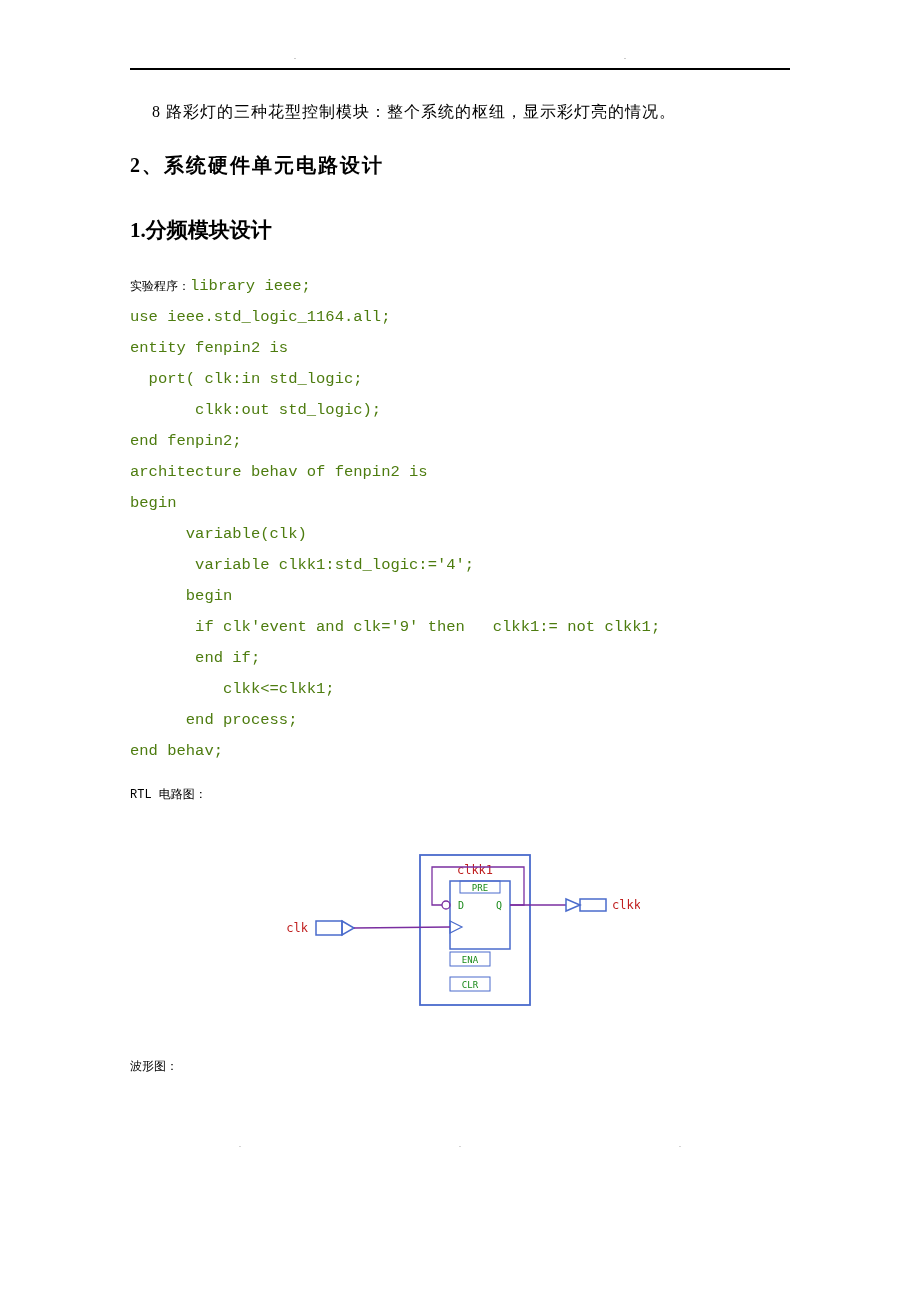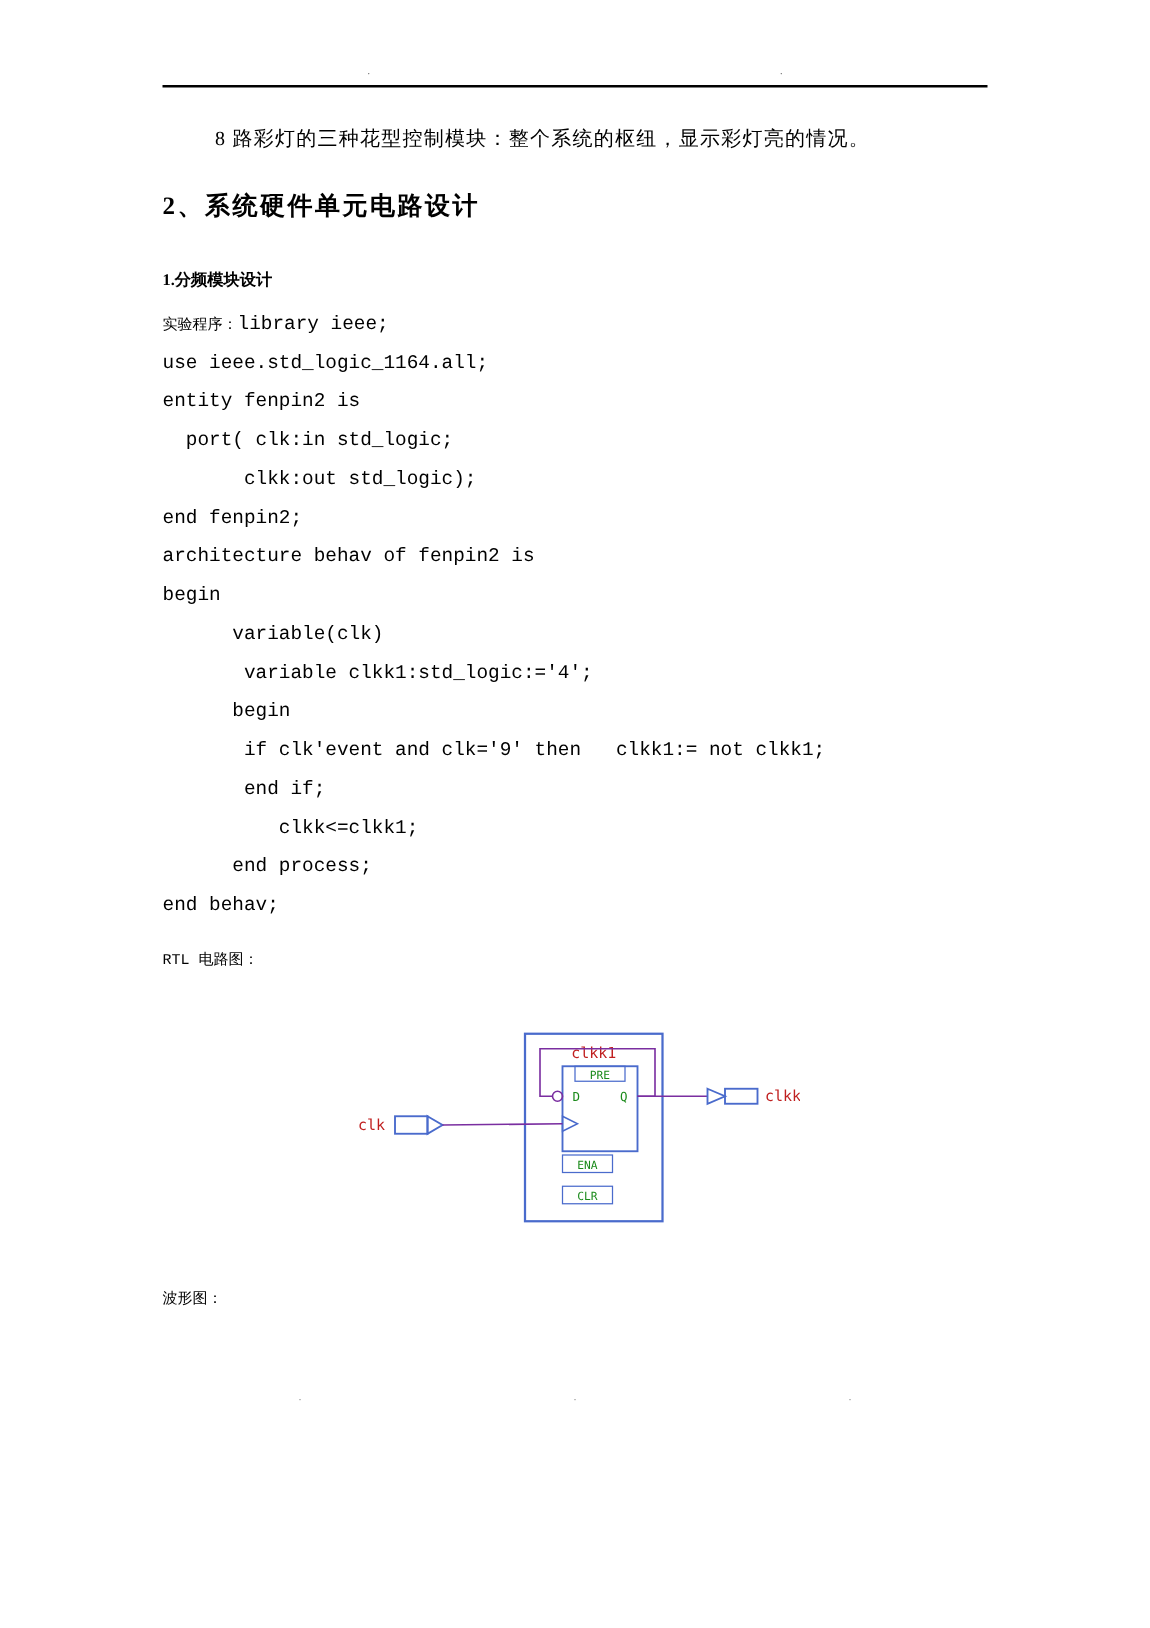--- a/index.html
+++ b/index.html
@@ -24,41 +24,41 @@
     .header-dots span {
       font-size: 8px;
       color: #555;
     }
     hr.top-rule {
       border: none;
       border-top: 2px solid #000;
       margin-bottom: 28px;
     }
     .intro-line {
-      margin-left: 42px;
+      margin-left: 22px;
       margin-bottom: 20px;
       letter-spacing: 1px;
     }
     .section-heading {
       font-size: 20px;
       font-weight: bold;
       margin-bottom: 29px;
       letter-spacing: 2px;
     }
     .sub-heading {
-      font-size: 13px;
+      font-size: 21px;
       font-weight: bold;
-      margin-bottom: 8px;
+      margin-bottom: 21px;
     }
     .code-block {
       font-family: "Consolas", "Courier New", monospace;
       font-size: 15.5px;
       line-height: 2.0;
       white-space: pre;
-      color: #000000;
+      color: #4d7c0f;
       margin-bottom: 18px;
     }
     .label-line {
       font-family: Liberation Mono, monospace;
       font-size: 12px;
       margin-bottom: 16px;
     }
     .diagram-wrap {
       display: flex;
       justify-content: center;

